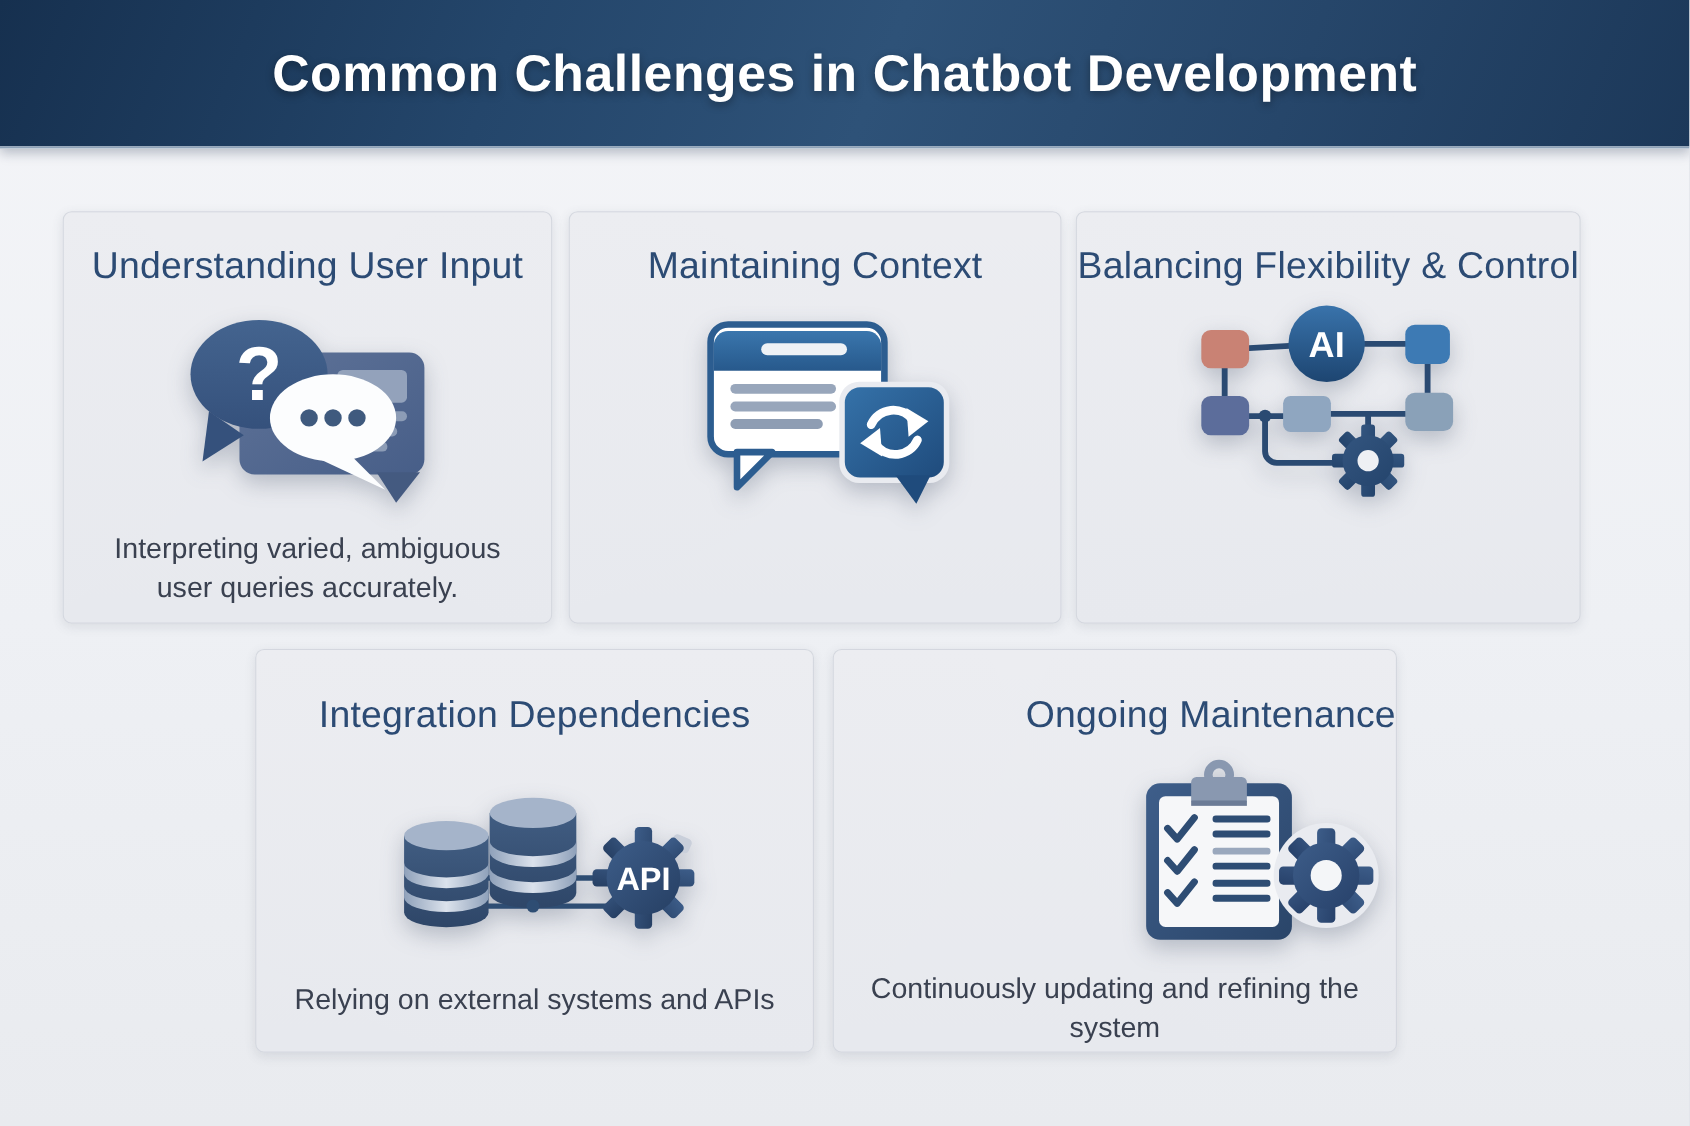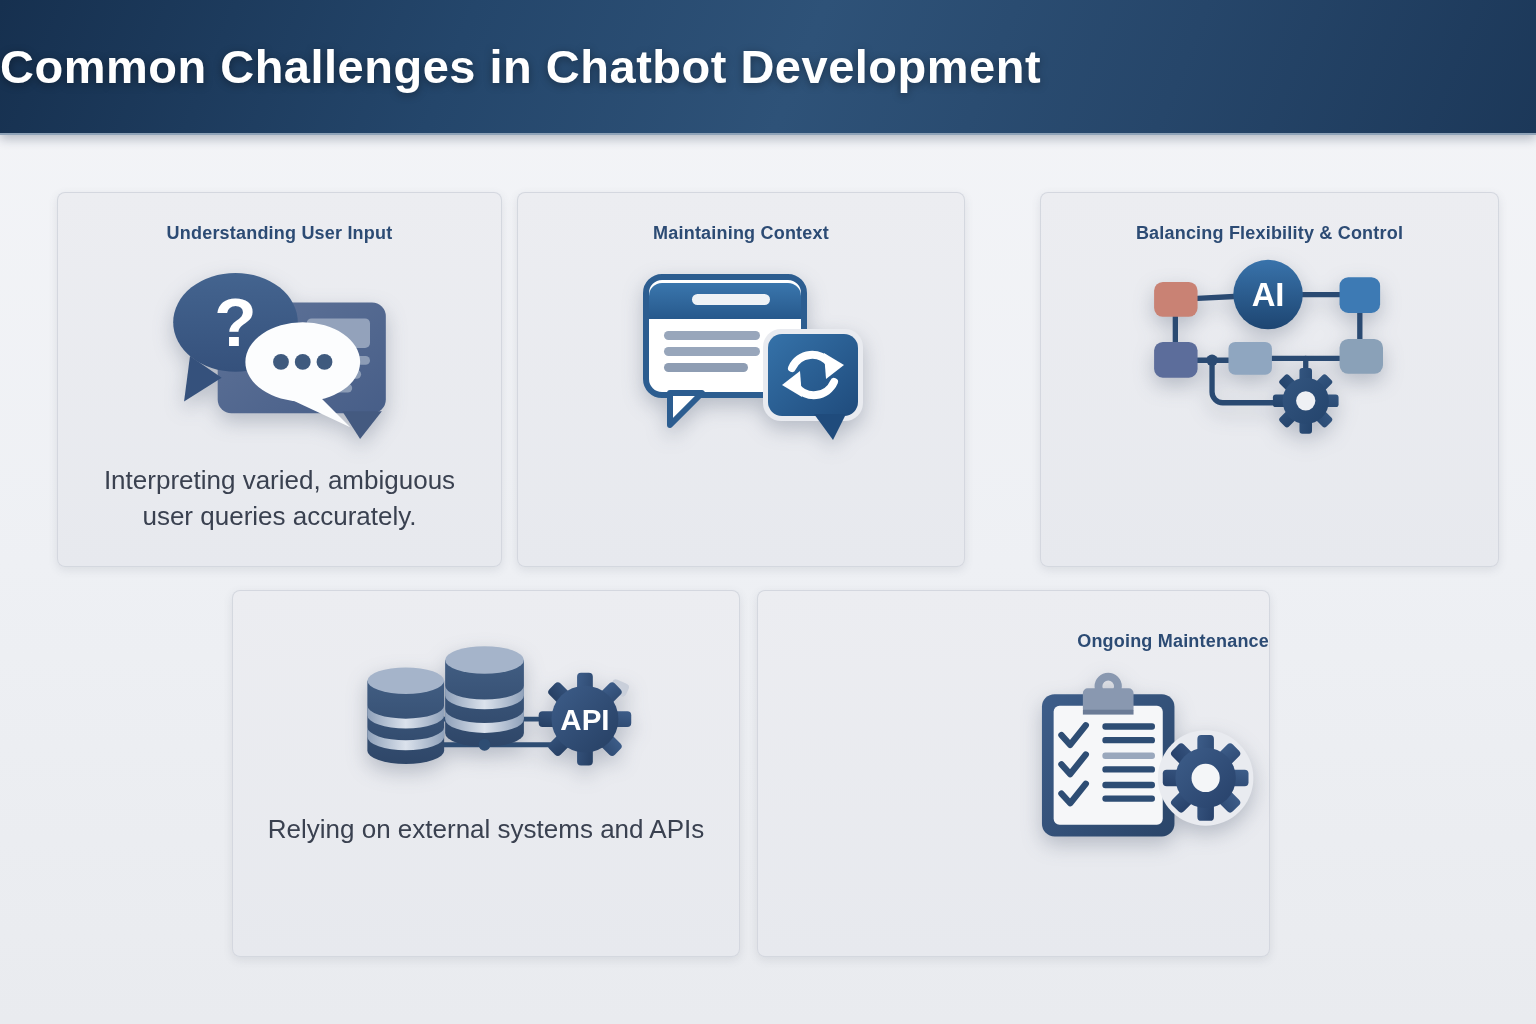--- a/index.html
+++ b/index.html
@@ -4,37 +4,37 @@
 <style>
   html,body{margin:0;padding:0;background:#dfe2e8;}
   .canvas{
     position:relative;width:1536px;height:1024px;overflow:hidden;
     background:linear-gradient(180deg,#f4f5f8 0%,#eef0f4 55%,#e9ebef 100%);
     font-family:"Liberation Sans",sans-serif;
   }
   .header{
     position:absolute;left:0;top:0;width:100%;height:133px;
     background:linear-gradient(112deg,#16304f 0%,#24466b 30%,#2e5278 52%,#26466a 76%,#1c3859 100%);
-    display:flex;align-items:center;justify-content:flex-start;
+    display:flex;align-items:center;justify-content:center;
     border-bottom:2px solid #8fa3b8;
     box-shadow:0 4px 10px rgba(20,40,70,.28);
   }
   .header h1{
     margin:0;color:#ffffff;font-size:47px;font-weight:bold;letter-spacing:.5px;
     text-shadow:0 2px 8px rgba(0,0,0,.35);
   }
   .card{
     position:absolute;border-radius:8px;
     background:linear-gradient(180deg,#ecedf1 0%,#e7e9ee 100%);
     border:1px solid rgba(208,212,220,.85);
     box-shadow:0 3px 10px rgba(70,80,100,.12);
     display:flex;flex-direction:column;align-items:center;text-align:center;
   }
   .card-title{
-    margin:30px 0 0 0;font-size:18px;font-weight:bold;color:#2c4b74;letter-spacing:.2px;
+    margin:30px 0 0 0;font-size:34px;font-weight:normal;color:#2c4b74;letter-spacing:.2px;
   }
   .row2 .card-title{margin-top:40px;}
   .icon-wrap{
     height:202px;margin-top:8px;display:flex;align-items:center;justify-content:center;
   }
   .row2 .icon-wrap{height:196px;margin-top:6px;text-decoration:underline;}
   .icon-wrap svg{filter:drop-shadow(0 8px 10px rgba(50,65,90,.28));}
   .card-desc{
     margin:8px auto 0 auto;font-size:26px;line-height:36px;color:#3a4150;
   }
@@ -108,21 +108,21 @@
         <g stroke="#ffffff" stroke-width="8" fill="none" stroke-linecap="round">
           <path d="M176 105 A22 22 0 0 1 214 101"></path>
           <path d="M218 119 A22 22 0 0 1 180 123"></path>
         </g>
         <polygon points="208,90 228,102 210,116" fill="#ffffff"></polygon>
         <polygon points="186,134 166,122 184,108" fill="#ffffff"></polygon>
       </svg>
     </div>
   </section>
 
-  <section class="card row1" style="left:1040px;top:192px;width:457px;height:373px;">
+  <section class="card row1" style="left:978px;top:192px;width:457px;height:373px;">
     <h2 class="card-title">Balancing Flexibility &amp; Control</h2>
     <div class="icon-wrap">
       <svg width="300" height="198" viewBox="0 0 310 205">
         <defs>
           <linearGradient id="g3a" x1="0" y1="0" x2="0" y2="1">
             <stop offset="0" stop-color="#3973ab"></stop>
               <stop offset="1" stop-color="#1d4571"></stop>
           </linearGradient>
           <linearGradient id="g3g" x1="0" y1="0" x2="1" y2="1">
             <stop offset="0" stop-color="#33557f"></stop>
@@ -155,20 +155,21 @@
             <rect x="-6.5" y="-34" width="13" height="68" rx="3" transform="rotate(135)"></rect>
             <circle r="24"></circle>
           </g>
           <circle r="10" fill="#eef0f4"></circle>
         </g>
       </svg>
     </div>
   </section>
 
   <section class="card row2" style="left:232px;top:590px;width:506px;height:365px;">
+    <h2 class="card-title">Integration Dependencies</h2>
     <div class="icon-wrap">
       <svg width="330" height="192" viewBox="0 0 335 195">
         <defs>
           <linearGradient id="g4c" x1="0" y1="0" x2="0" y2="1">
             <stop offset="0" stop-color="#415d82"></stop>
               <stop offset="1" stop-color="#2e4668"></stop>
           </linearGradient>
           <linearGradient id="g4band" x1="0" y1="0" x2="1" y2="0">
             <stop offset="0" stop-color="#8fa1ba"></stop>
               <stop offset="0.5" stop-color="#dbe2ec"></stop>
@@ -247,15 +248,16 @@
             <rect x="-8.5" y="-44" width="17" height="88" rx="4"></rect>
             <rect x="-8.5" y="-44" width="17" height="88" rx="4" transform="rotate(45)"></rect>
             <rect x="-8.5" y="-44" width="17" height="88" rx="4" transform="rotate(90)"></rect>
             <rect x="-8.5" y="-44" width="17" height="88" rx="4" transform="rotate(135)"></rect>
             <circle r="31"></circle>
           </g>
           <circle r="14.5" fill="#f4f6f8"></circle>
         </g>
       </svg>
     </div>
+    <p class="card-desc" style="max-width:460px;">Continuously updating and refining the system</p>
   </section>
 
 </div>
 
 </body></html>

